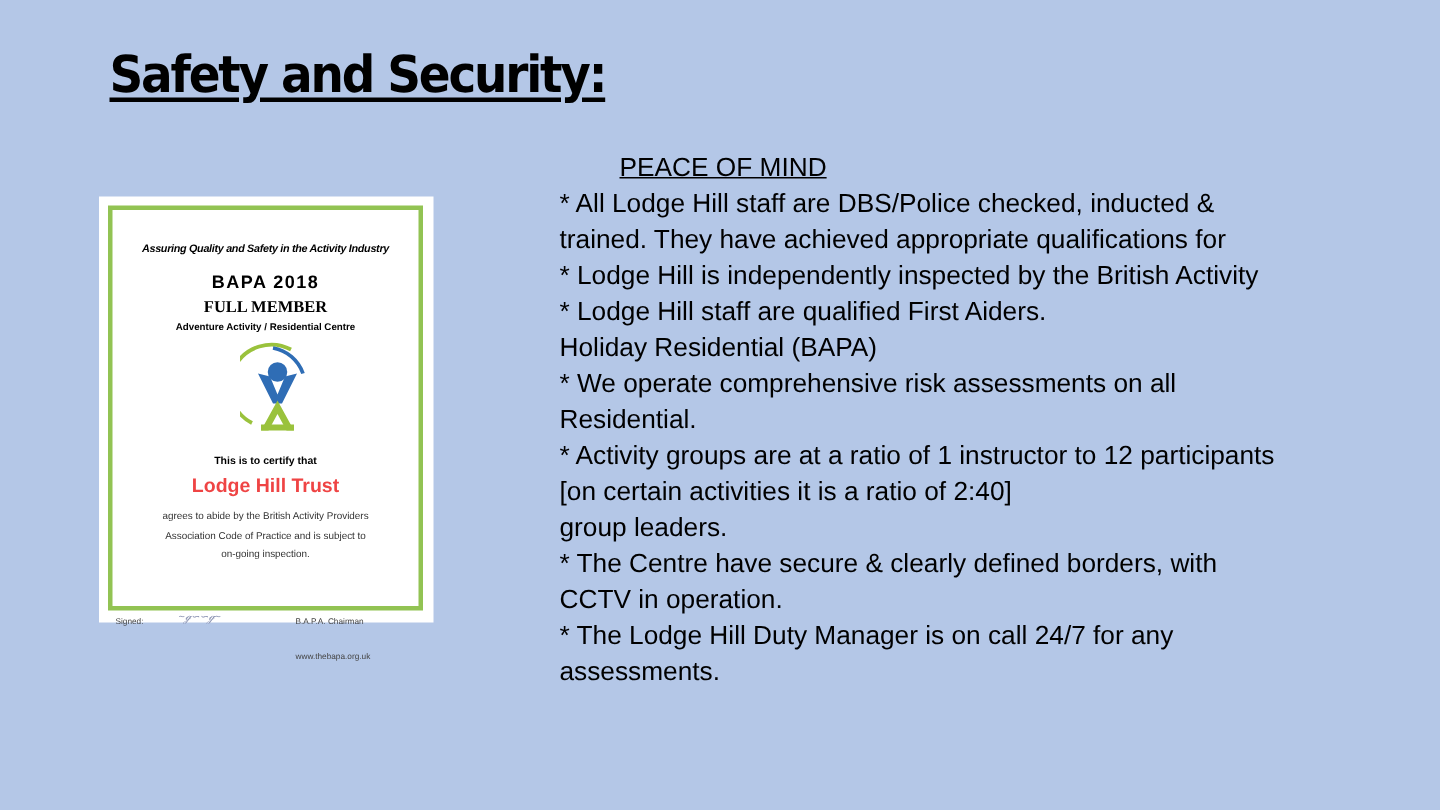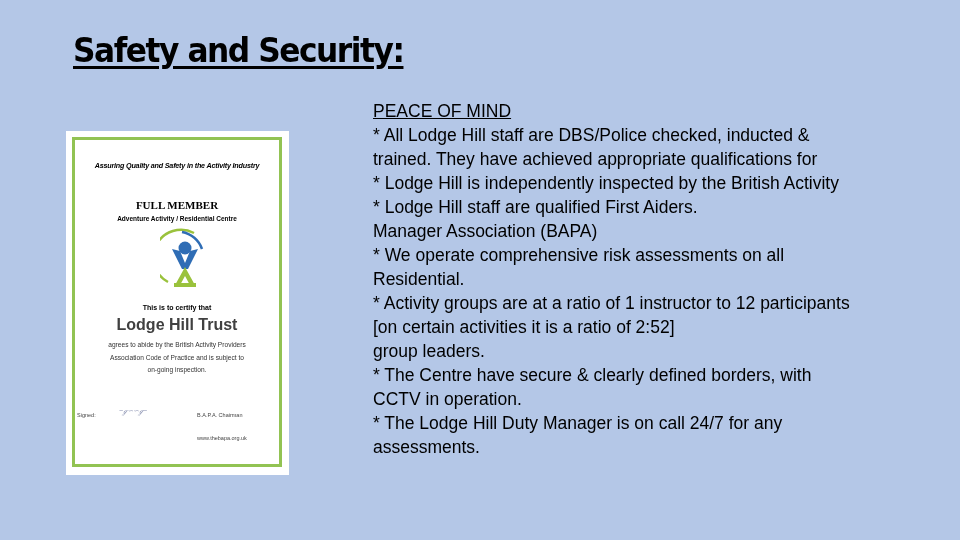--- a/index.html
+++ b/index.html
@@ -13,21 +13,21 @@
       position: absolute; left: 73px; top: 30px;
       font-family: "DejaVu Sans", sans-serif;
       font-size: 34px; font-weight: bold; color: #000;
       text-decoration: underline; text-decoration-thickness: 3px;
       text-underline-offset: 4px; letter-spacing: -1.6px;
       transform: scaleX(0.92); transform-origin: left top;
       white-space: nowrap;
     }
     .cert {
       position: absolute; left: 66px; top: 131px;
-      width: 223px; height: 344px; background: #ffffff;
+      width: 223px; height: 284px; background: #ffffff;
       box-sizing: border-box;
     }
     .cert-inner {
       position: absolute; left: 6px; top: 6px; right: 7px; bottom: 8px;
       border: 3px solid #92c353; box-sizing: border-box;
       text-align: center; color: #000;
     }
     .cert-tagline {
       position: absolute; left: 0; right: 0; top: 21px;
       font-size: 7.2px; font-style: italic; font-weight: bold; white-space: nowrap;
@@ -47,21 +47,21 @@
     }
     .cert-logo {
       position: absolute; left: 85px; top: 87px; width: 50px; height: 70px;
     }
     .cert-certify {
       position: absolute; left: 0; right: 0; top: 164px;
       font-size: 7px; font-weight: bold;
     }
     .cert-org {
       position: absolute; left: 0; right: 0; top: 176px;
-      font-size: 16px; font-weight: bold; color: #404040;
+      font-size: 13px; font-weight: bold; color: #ef4444;
     }
     .cert-body {
       position: absolute; left: 14px; right: 14px; top: 199px;
       font-size: 6.6px; line-height: 12.5px; color: #333;
     }
     .cert-signed {
       position: absolute; left: 2px; top: 272px; font-size: 5.5px; color: #444;
     }
     .cert-signature {
       position: absolute; left: 44px; top: 266px; font-size: 7px; color: #8890b0;
@@ -72,32 +72,33 @@
     }
     .cert-web {
       position: absolute; left: 122px; top: 295px; font-size: 5.5px; color: #444;
     }
     .content {
       position: absolute; left: 373px; top: 99px; width: 560px;
       font-family: "Liberation Sans", sans-serif;
       font-size: 17.5px; line-height: 24px; color: #000;
     }
     .content-heading {
-      display: block; font-weight: normal; text-decoration: underline;
+      display: block; font-weight: normal; text-decoration: underline; margin-left: 40px;
     }
     .content-line { display: block; white-space: nowrap; }
   </style>
 </head>
 <body>
 
 <div class="slide-title">Safety and Security:</div>
 
 <div class="cert">
   <div class="cert-inner">
     <div class="cert-tagline">Assuring Quality and Safety in the Activity Industry</div>
+    <div class="cert-year">BAPA 2018</div>
     <div class="cert-member">FULL MEMBER</div>
     <div class="cert-type">Adventure Activity / Residential Centre</div>
     <svg class="cert-logo" viewBox="0 0 50 70">
       <path d="M8 55 A 26 26 0 0 1 34 6" fill="none" stroke="#9ac23c" stroke-width="2.5"></path>
       <path d="M22 5 A 26 26 0 0 1 42 22" fill="none" stroke="#2f6db5" stroke-width="2.5"></path>
       <circle cx="25" cy="21" r="6.5" fill="#2f6db5"></circle>
       <path d="M12 22 L20 24 L25 36 L30 24 L38 22 L28 42 L22 42 Z" fill="#2f6db5"></path>
       <path d="M14 60 L25 40 L36 60 L31 60 L25 49 L19 60 Z" fill="#9ac23c"></path>
       <rect x="14" y="56" width="22" height="4" fill="#9ac23c"></rect>
     </svg>
@@ -114,23 +115,23 @@
     <div class="cert-web">www.thebapa.org.uk</div>
   </div>
 </div>
 
 <div class="content">
   <span class="content-heading">PEACE OF MIND</span>
   <span class="content-line">* All Lodge Hill staff are DBS/Police checked, inducted &amp;</span>
   <span class="content-line">trained. They have achieved appropriate qualifications for</span>
   <span class="content-line">* Lodge Hill is independently inspected by the British Activity</span>
   <span class="content-line">* Lodge Hill staff are qualified First Aiders.</span>
-  <span class="content-line">Manager Association (BAPA)</span>
+  <span class="content-line">Holiday Residential (BAPA)</span>
   <span class="content-line">* We operate comprehensive risk assessments on all</span>
   <span class="content-line">Residential.</span>
   <span class="content-line">* Activity groups are at a ratio of 1 instructor to 12 participants</span>
-  <span class="content-line">[on certain  activities it is a ratio of  2:52]</span>
+  <span class="content-line">[on certain  activities it is a ratio of  2:40]</span>
   <span class="content-line">group leaders.</span>
   <span class="content-line">* The Centre have secure &amp; clearly defined borders, with</span>
   <span class="content-line">CCTV in operation.</span>
   <span class="content-line">* The Lodge Hill Duty Manager is on call 24/7 for any</span>
   <span class="content-line">assessments.</span>
 </div>
 
 </body></html>

